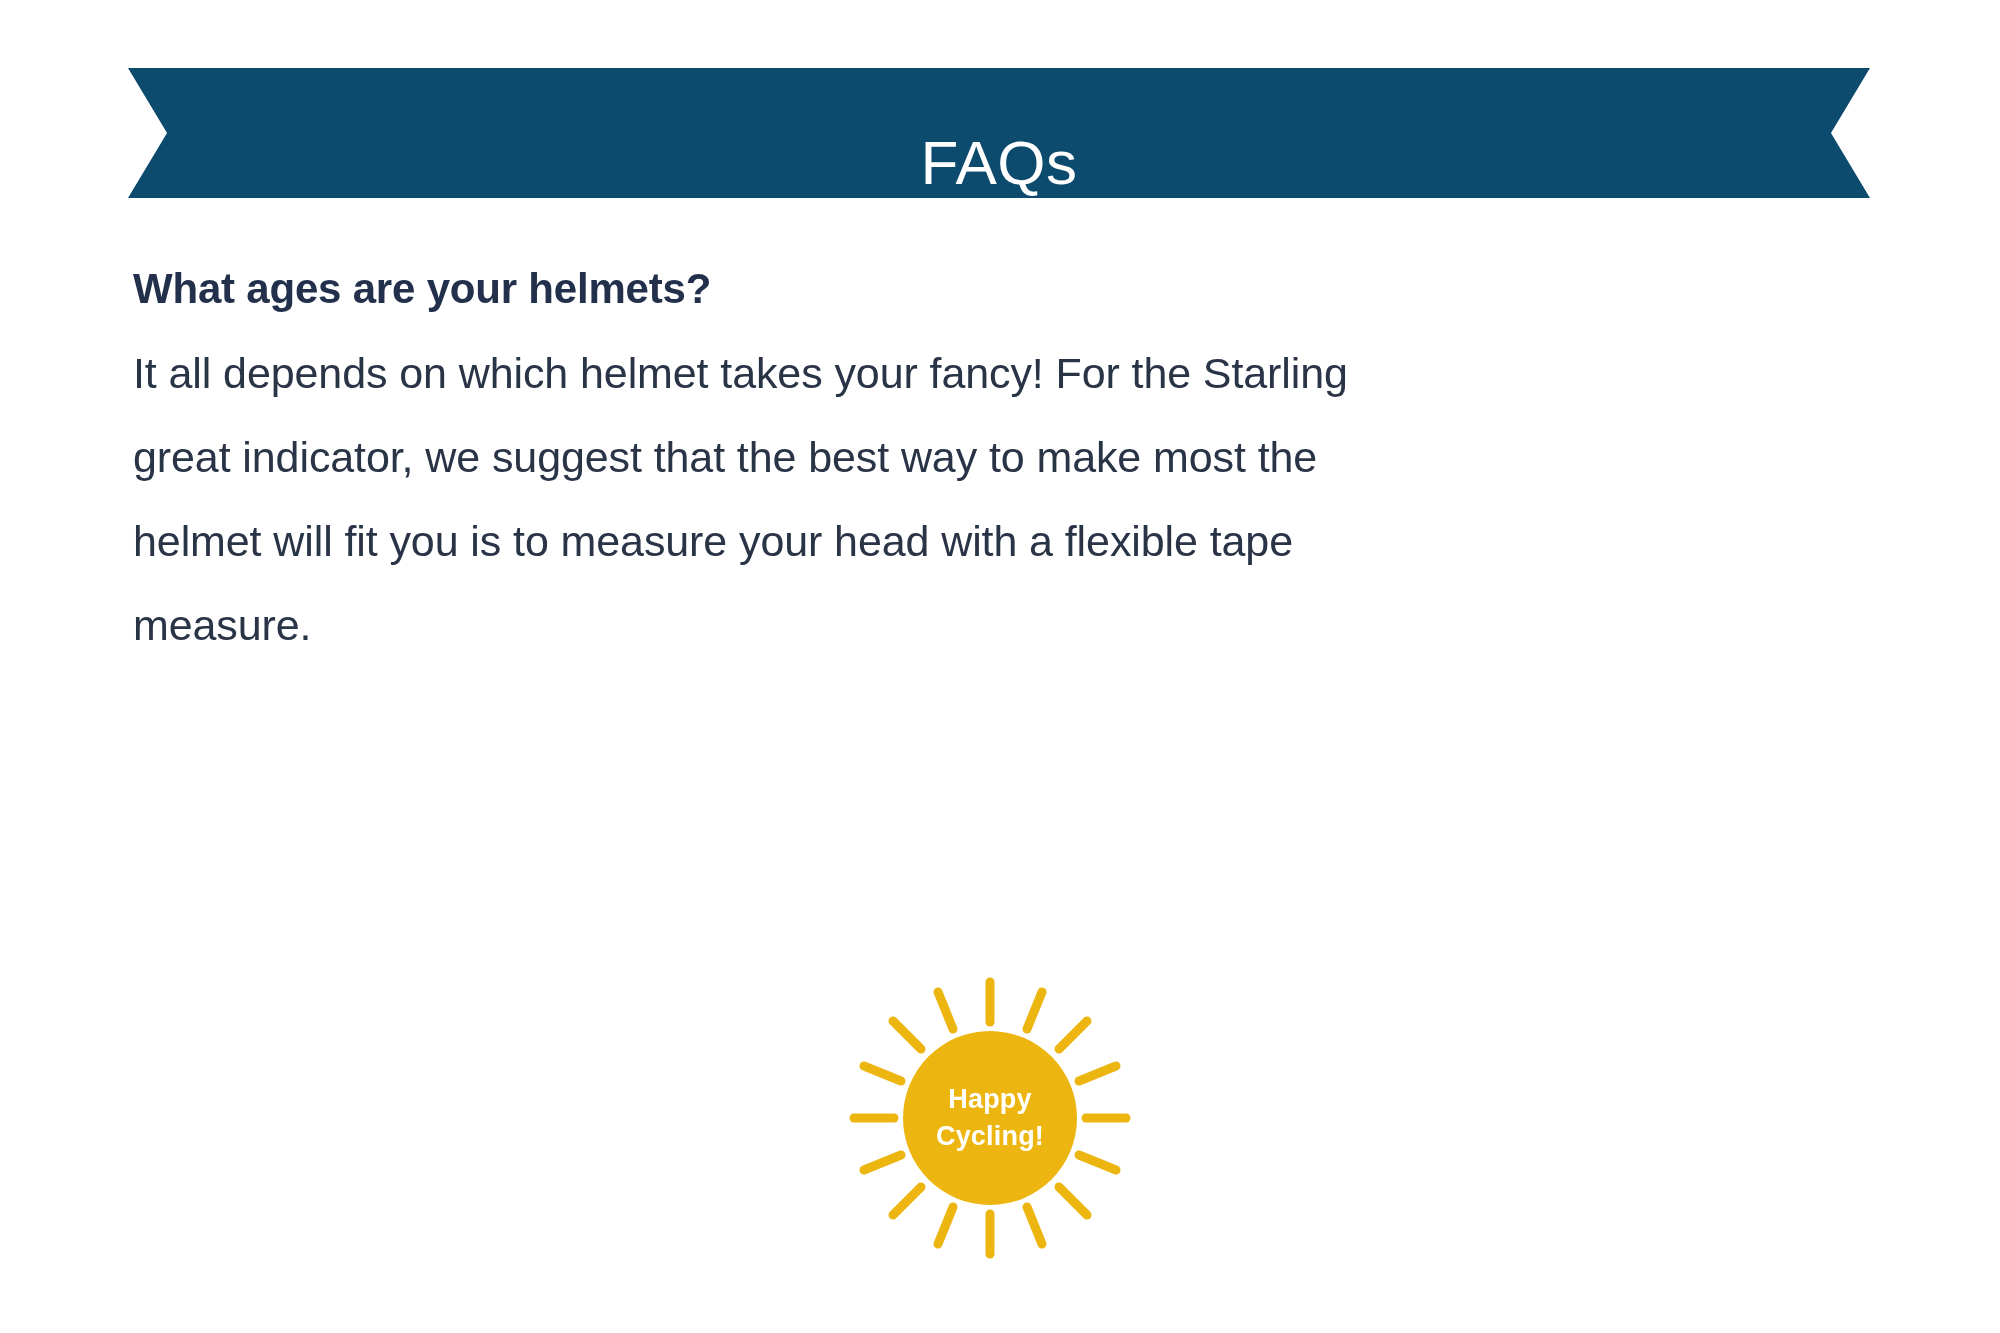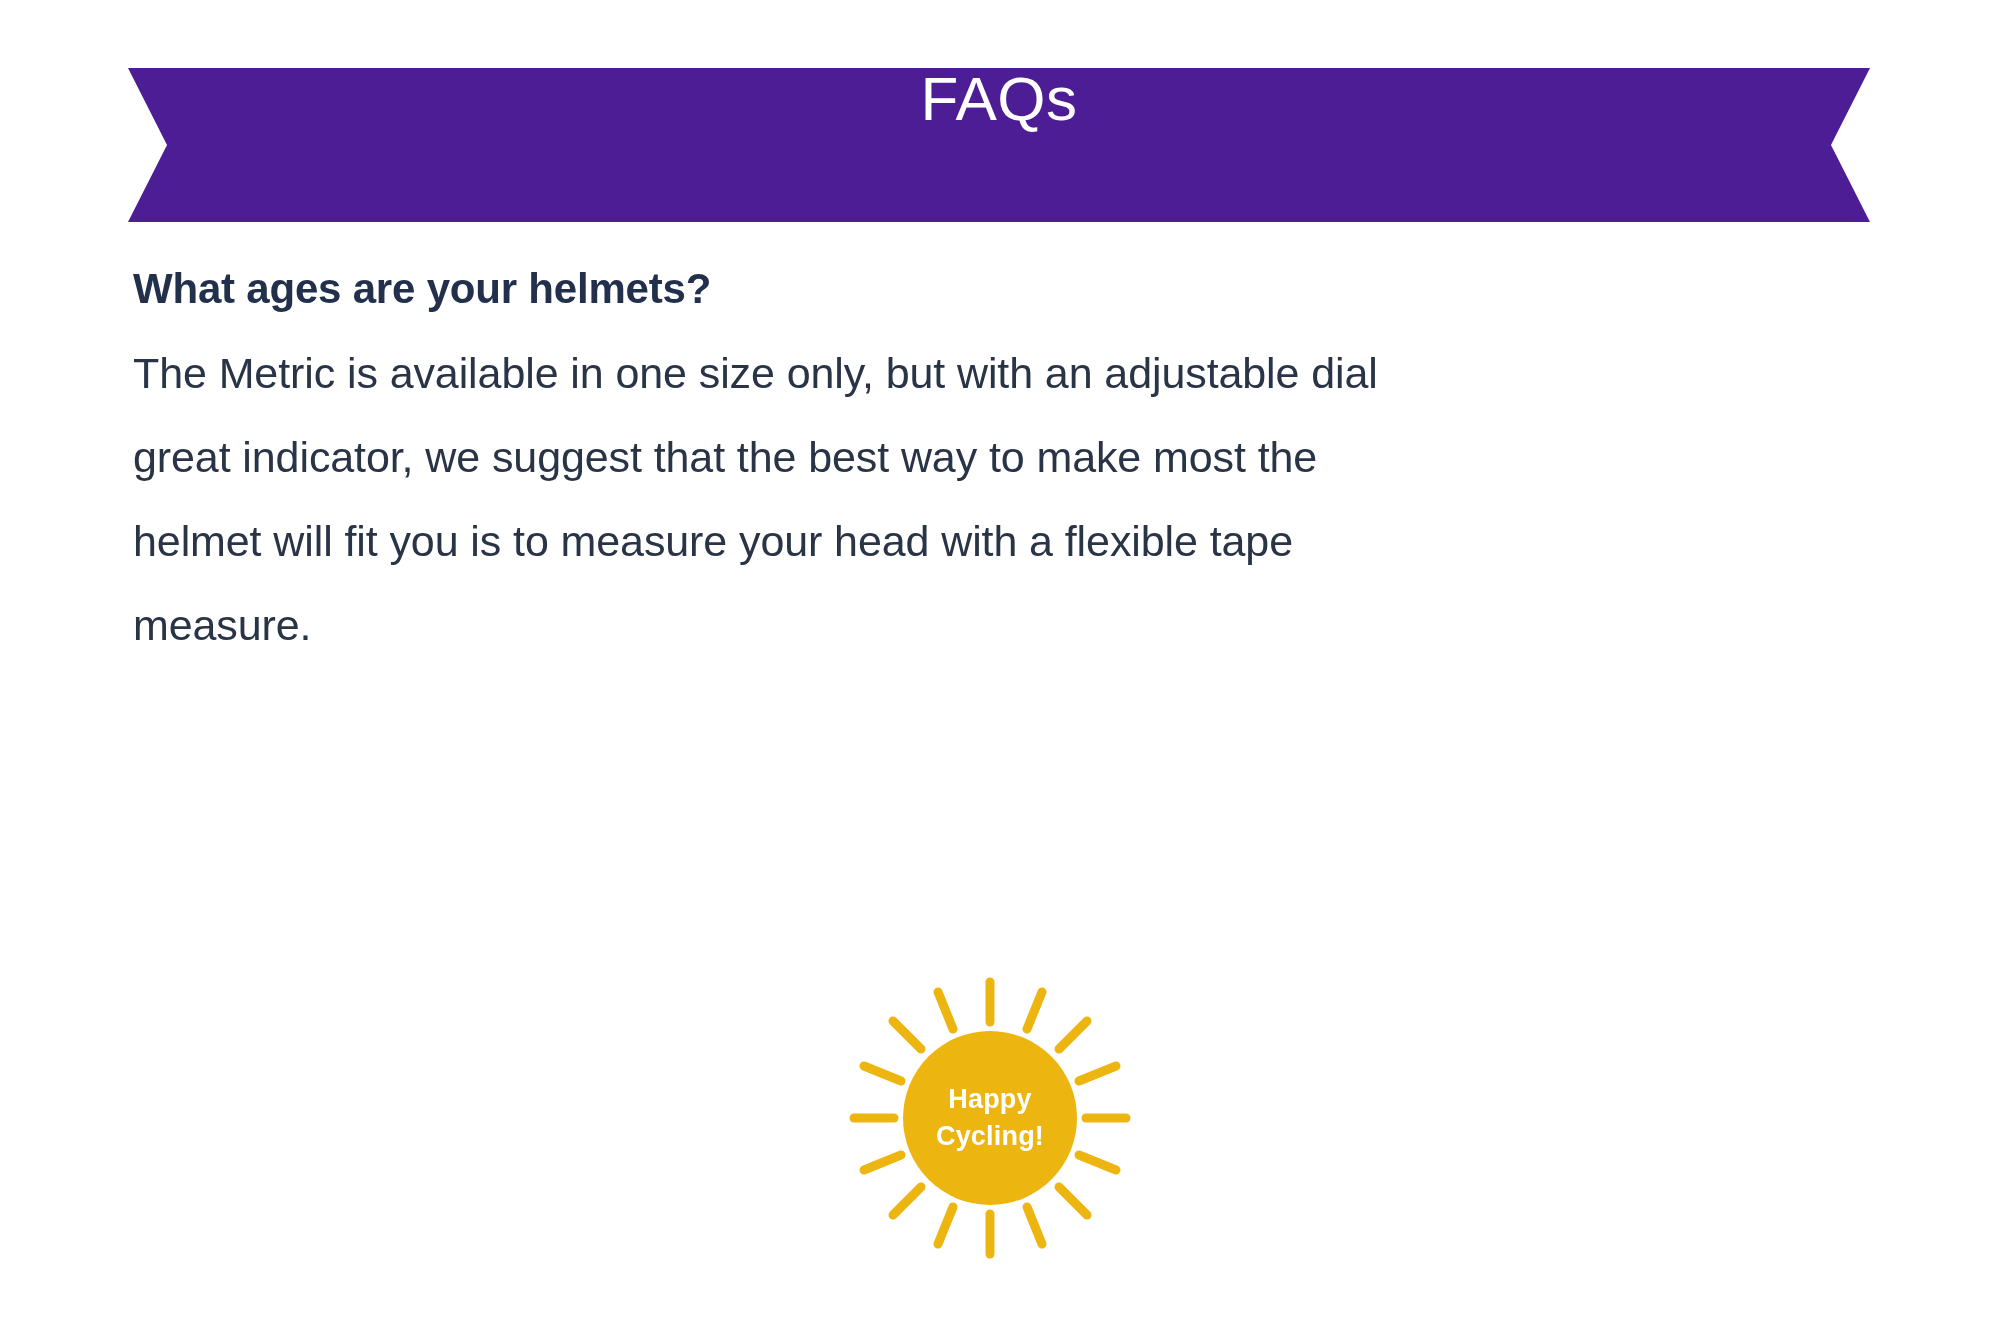--- a/index.html
+++ b/index.html
@@ -22,38 +22,38 @@
     height: 1333px;
     background: #ffffff;
   }
 
   
   .banner {
     position: absolute;
     left: 128px;
     top: 68px;
     width: 1742px;
-    height: 154px;
-    background: #4c1d95;
+    height: 130px;
+    background: #0c4a6e;
     -webkit-clip-path: polygon(
         0 0,
         100% 0,
         97.76% 50%,
         100% 100%,
         0 100%,
         2.24% 50%);
     clip-path: polygon(
         0 0,
         100% 0,
         97.76% 50%,
         100% 100%,
         0 100%,
         2.24% 50%);
     display: flex;
-    align-items: flex-start;
+    align-items: flex-end;
     justify-content: center;
   }
   .banner-title {
     color: #ffffff;
     font-size: 62px;
     font-weight: 400;
     letter-spacing: 0.5px;
     line-height: 1;
     margin: 0;
     padding-bottom: 4px;
@@ -118,21 +118,21 @@
 
 <div class="page">
 
   <div class="banner">
     <h1 class="banner-title">FAQs</h1>
   </div>
 
   <div class="content">
     <h2 class="faq-question">What ages are your helmets?</h2>
     <p class="faq-answer">
-      <span class="ln">The Metric is available in one size only, but with an adjustable dial</span>
+      <span class="ln">It all depends on which helmet takes your fancy! For the Starling</span>
       <span class="ln">great indicator, we suggest that the best way to make most the</span>
       <span class="ln">helmet will fit you is to measure your head with a flexible tape</span>
       <span class="ln">measure.</span>
     </p>
   </div>
 
   <div class="sun-wrap">
     <svg viewBox="0 0 300 300" xmlns="http://www.w3.org/2000/svg">
       <g id="sun-rays" stroke="#EDB510" stroke-width="9" stroke-linecap="round" fill="none">
         <line x1="150" y1="14" x2="150" y2="54"></line>

